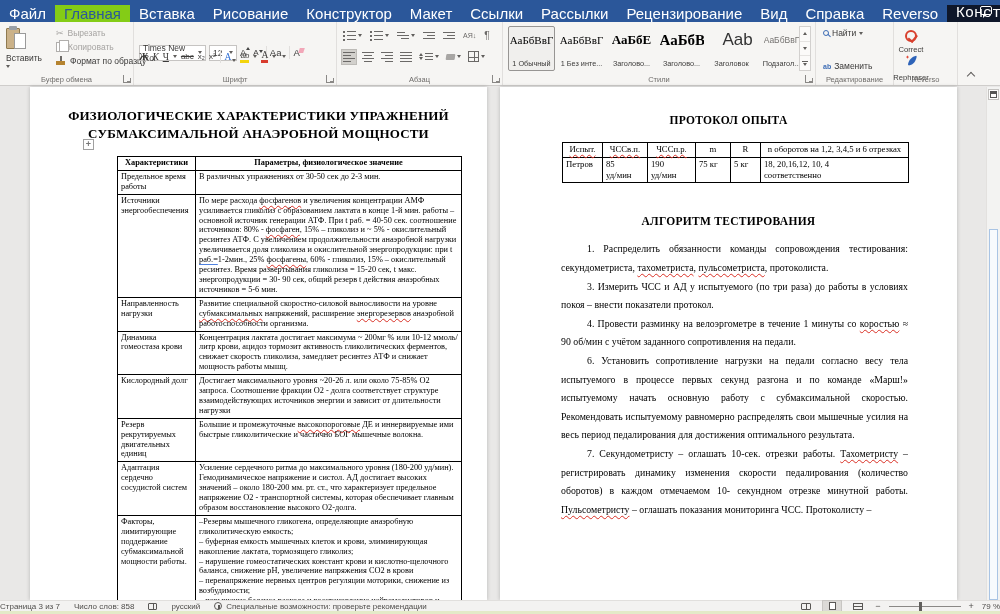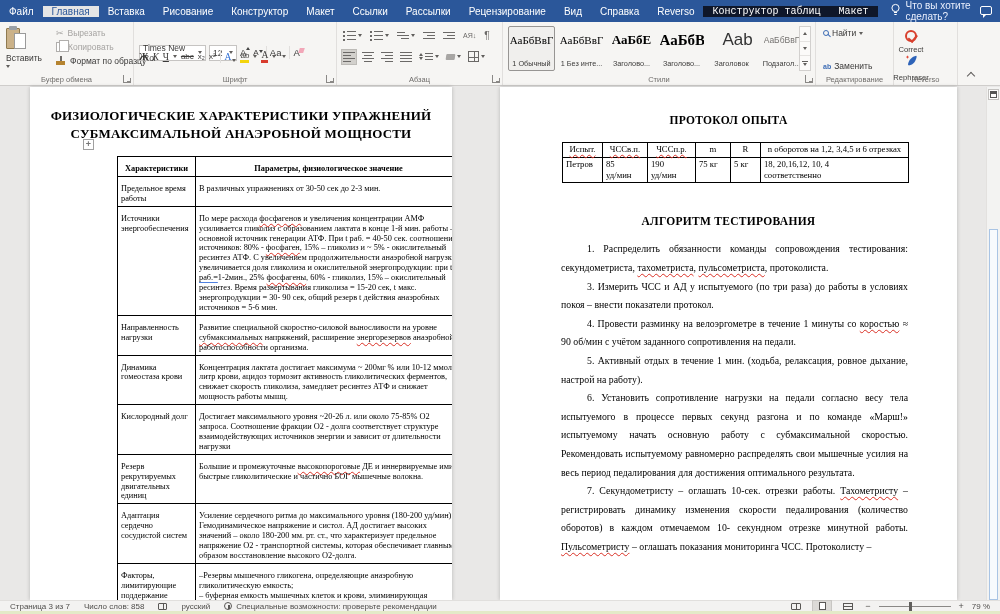--- a/index.html
+++ b/index.html
@@ -1,22 +1,22 @@
 <!DOCTYPE html>
 <html><head>
 <meta charset="utf-8">
 <style>
   * { box-sizing: border-box; margin:0; padding:0; }
   html,body { width:1000px; height:614px; overflow:hidden; }
   body { position:relative; background:#e9e8e7; font-family:"Liberation Sans","DejaVu Sans",sans-serif; color:#3b3a39; }
 
   
-  .tabbar { position:absolute; top:0; left:0; right:0; height:22px; background:#2b579a; display:flex; align-items:center; color:#fff; font-size:10px; }
+  .tabbar { position:absolute; top:0; left:0; right:0; height:22px; background:#2b579a; display:flex; align-items:flex-end; color:#fff; font-size:15px; }
   .tab { padding:0 9px; display:flex; align-items:center; white-space:nowrap; }
-  .tab.selected { background:#e5e5e5; color:#2b579a; }
+  .tab.selected { background:#84cc16; color:#2b579a; }
   .tab.contextual { background:#0f172a;font-family:Liberation Mono, monospace; }
   .tellme { display:flex; align-items:center; gap:5px; padding:0 12px; color:#e8eefc; }
   .bubble { position:absolute; right:8px; top:6px; width:12px; height:9px; border:1px solid #fff; border-radius:2px; }
   .bubble::after { content:""; position:absolute; left:2px; bottom:-4px; width:0; height:0; border-top:4px solid #fff; border-right:4px solid transparent; }
 
   
   .ribbon { position:absolute; top:22px; left:0; right:0; height:64px; background:#f6f5f3; border-bottom:1px solid #cfcdcb; display:flex; }
   .group { position:relative; height:100%; border-right:1px solid #e1dfdd; flex:none; }
   .group-label { position:absolute; bottom:1px; left:0; right:0; text-align:center; font-size:7.5px; color:#6e6c6a; white-space:nowrap; }
   .launcher { position:absolute; right:2px; bottom:2px; width:8px; height:8px; border-left:1px solid #8a8886; border-bottom:1px solid #8a8886; }
@@ -118,48 +118,48 @@
   .rev-items { position:absolute; left:3px; top:8px; display:flex; gap:0;flex-direction:column; }
   .rvbtn { width:28px; display:flex; flex-direction:column; align-items:center; gap:3px; font-size:7.6px; color:#3b3a39; }
   .chk { width:12px; height:12px; border:2px solid #d8402e; border-radius:50%; position:relative; }
   .chk::after { content:""; position:absolute; left:2.5px; top:0.5px; width:3.5px; height:6.5px; border-right:2px solid #d8402e; border-bottom:2px solid #d8402e; transform:rotate(40deg); }
   .g-fill { flex:1; border-right:none; position:relative; }
   .chev-up { position:absolute; right:26px; bottom:6px; width:6px; height:6px; border-top:1.5px solid #605e5c; border-right:1.5px solid #605e5c; transform:rotate(-45deg); }
 
   
   .docarea { position:absolute; top:87px; left:0; right:14px; height:513px; background:#e9e8e7; }
   .page { position:absolute; top:0; bottom:0; background:#fff; box-shadow:0 0 4px rgba(0,0,0,.22); overflow:hidden; }
-  .page.pl { left:30px; width:422px; }
+  .page.pl { left:30px; width:457px; }
   .page.pr { left:500px; width:457px; }
 
   .m-sp { text-decoration:underline; text-decoration-style:wavy; text-decoration-color:#d93025; text-decoration-thickness:1px; text-underline-offset:2px; }
   .m-gr { text-decoration:underline; text-decoration-color:#4f81e0; text-decoration-thickness:1px; text-underline-offset:2px; }
 
   .lp-title { margin:20px 12px 0; text-align:center; font:bold 13px/18px "Liberation Serif","DejaVu Serif",serif; color:#000; letter-spacing:.2px; }
   .handle { position:absolute; left:53px; top:52px; width:11px; height:11px; border:1px solid #a0a0a0; background:#fff; display:flex; align-items:center; justify-content:center; font-size:9px; font-weight:bold; color:#777; line-height:1; }
   .lp-table { margin:13px 0 0 87px; width:344px; border-collapse:collapse; table-layout:fixed; font:8.3px/9.9px "Liberation Serif","DejaVu Serif",serif; color:#000; }
-  .lp-table th, .lp-table td { border:1px solid #000; padding:7px 3px 2px; vertical-align:top; text-align:left; white-space:pre-line; font-weight:normal; }
+  .lp-table th, .lp-table td { border:1px solid #000; padding:1px 3px 2px; vertical-align:top; text-align:left; white-space:pre-line; font-weight:normal; }
   .lp-table th { font-weight:bold; text-align:center; white-space:normal; }
 
   .rp-title { margin:26px 0 0; text-align:center; font:bold 11.5px/14px "Liberation Serif","DejaVu Serif",serif; color:#000; letter-spacing:.3px; }
   .rp-table { margin:15px 0 0 62px; width:346px; border-collapse:collapse; table-layout:fixed; font:8.7px/10.8px "Liberation Serif","DejaVu Serif",serif; color:#000; }
   .rp-table th, .rp-table td { border:1px solid #000; padding:1px 3px 2px; vertical-align:top; white-space:pre-line; font-weight:normal; }
   .rp-table th { text-align:center; white-space:normal; }
   .rp-h2 { margin:31px 0 0; text-align:center; font:bold 11.5px/14px "Liberation Serif","DejaVu Serif",serif; color:#000; letter-spacing:.3px; }
   .steps { margin:12px 49px 0 61px; font:9.8px/18.6px "Liberation Serif","DejaVu Serif",serif; color:#000; text-align:justify; }
   .steps p { margin:0; text-indent:26px; }
 
   
   .scroll { position:absolute; right:0; top:87px; width:14px; height:513px; background:#f3f3f2; border-left:1px solid #e3e1df; }
   .ruler-btn { position:absolute; right:1px; top:2px; width:11px; height:11px; background:#fdfdfd; border:1px solid #c3c1bf; display:flex; align-items:center; justify-content:center; }
   .irul { width:7px; height:7px; border:1px solid #555; border-top-width:3px; }
   .thumb { position:absolute; left:2px; right:2px; top:142px; bottom:0; background:#f7fafd; border:1px solid #a9c4e4; }
 
   
-  .status { position:absolute; left:0; right:0; top:600px; height:11px; background:#f3f2f1; border-top:1px solid #e1dfdd; display:flex; align-items:center; font-size:8px; color:#4f4d4b; padding:0 10px; }
+  .status { position:absolute; left:0; right:0; top:600px; height:11px; background:#f3f2f1; border-top:1px solid #e1dfdd; display:flex; align-items:center; font-size:8px; color:#4f4d4b; padding:0 0; }
   .status .item { margin-right:14px; white-space:nowrap; display:flex; align-items:center; gap:4px; }
   .ibook { width:9px; height:7px; border:1px solid #5a5856; border-radius:1px; position:relative; }
   .ibook::after { content:""; position:absolute; left:50%; top:0; bottom:0; border-left:1px solid #5a5856; }
   .iacc { width:8px; height:8px; border:1px solid #5a5856; border-radius:50%; position:relative; }
   .iacc::after { content:""; position:absolute; left:3px; top:1.5px; width:1.5px; height:4px; background:#5a5856; }
   .status-right { margin-left:auto; display:flex; align-items:center; gap:8px; }
   .vbtn { width:18px; height:10px; display:flex; align-items:center; justify-content:center; }
   .vbtn.sel { background:#dcdad7; outline:1px solid #c8c6c3; }
   .vread { width:10px; height:7px; border:1px solid #5a5856; border-radius:1px; position:relative; }
   .vread::after { content:""; position:absolute; left:50%; top:0; bottom:0; border-left:1px solid #5a5856; }
@@ -581,21 +581,20 @@
         <td>18, 20,16,12, 10, 4
 соответственно</td>
       </tr>
     </tbody>
       </table>
     <div class="rp-h2">АЛГОРИТМ ТЕСТИРОВАНИЯ</div>
     <div class="steps">
       <p><span>1. Распределить обязанности команды сопровождения тестирования: секундометриста, </span><span class="m-sp">тахометриста</span><span>, </span><span class="m-sp">пульсометриста</span><span>, протоколиста.</span></p>
       <p>3. Измерить ЧСС и АД у испытуемого (по три раза) до работы в условиях покоя – внести показатели протокол.</p>
       <p><span>4. Провести разминку на велоэргометре в течение 1 минуты со </span><span class="m-sp">коростью</span><span> ≈ 90 об/мин с учётом заданного сопротивления на педали.</span></p>
-      <p>5. Активный отдых в течение 1 мин. (ходьба, релаксация, ровное дыхание, настрой на работу).</p>
       <p>6. Установить сопротивление нагрузки на педали согласно весу тела испытуемого в процессе первых секунд разгона и по команде «Марш!» испытуемому начать основную работу с субмаксимальной скоростью. Рекомендовать испытуемому равномерно распределять свои мышечные усилия на весь период педалирования для достижения оптимального результата.</p>
       <p><span>7. Секундометристу – оглашать 10-сек. отрезки работы. </span><span class="m-sp">Тахометристу</span><span> – регистрировать динамику изменения скорости педалирования (количество оборотов) в каждом отмечаемом 10- секундном отрезке минутной работы. </span><span class="m-sp">Пульсометристу</span><span> – оглашать показания мониторинга ЧСС. Протоколисту –</span></p>
     </div>
   </div>
 </div>
 
 <div class="scroll">
   <div class="ruler-btn">
       <span class="irul"></span>
     </div>

